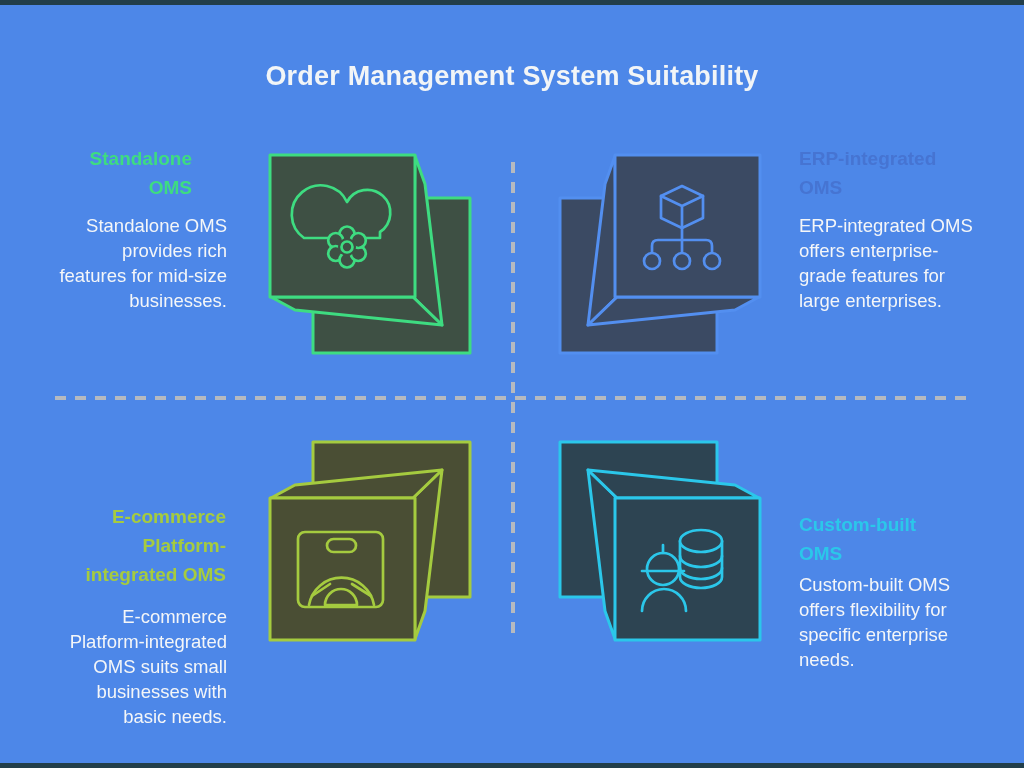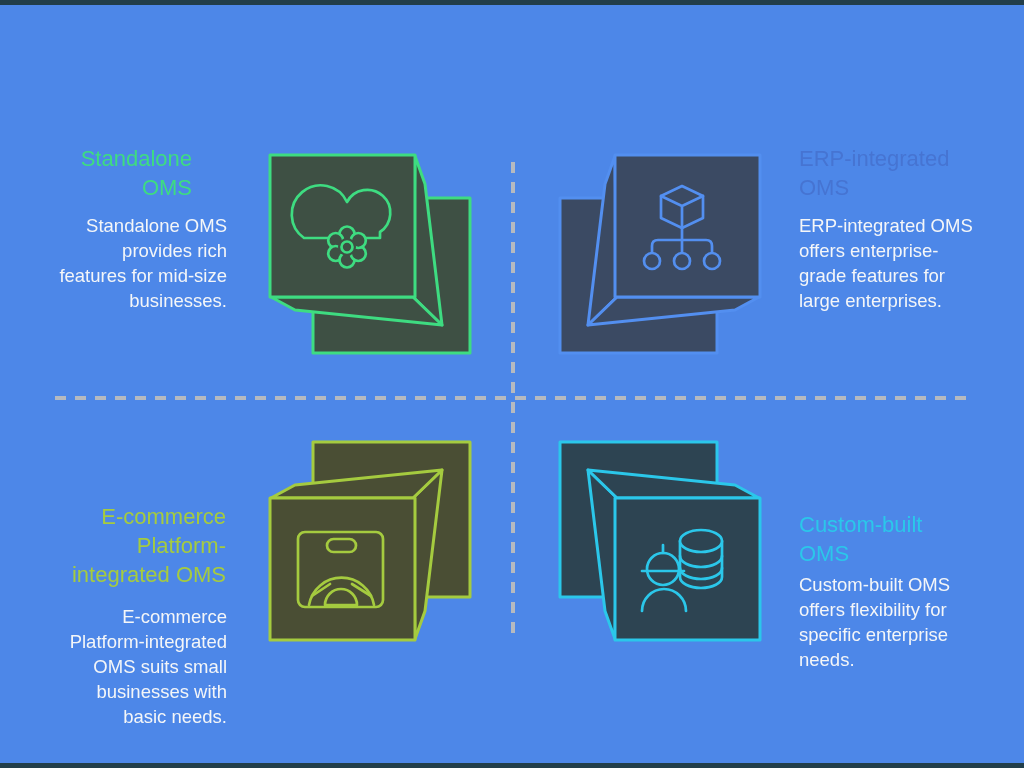--- a/index.html
+++ b/index.html
@@ -7,21 +7,21 @@
   body { font-family:"Liberation Sans", sans-serif; }
   .canvas { position:relative; width:1024px; height:768px; background:var(--bg,#4d87e8); }
   .strip { position:absolute; left:0; width:100%; height:5px; background:var(--strip,#223e4a); }
   .strip.top { top:0; } .strip.bottom { bottom:0; }
   .main-title { position:absolute; top:61px; left:0; width:100%; text-align:center;
                 font-size:27px; font-weight:700; color:#f2f5f7; letter-spacing:.2px; }
   .divider-h { position:absolute; left:55px; top:396px; width:911px; height:4px;
                background:repeating-linear-gradient(90deg, var(--divider,#b6bac0) 0 11px, transparent 11px 20px); }
   .divider-v { position:absolute; left:511px; top:162px; width:4px; height:473px;
                background:repeating-linear-gradient(180deg, var(--divider,#b6bac0) 0 11px, transparent 11px 20px); }
-  .q-title { position:absolute; font-size:22px; line-height:29px; font-weight:400;
+  .q-title { position:absolute; font-size:19px; line-height:29px; font-weight:700;
              color:var(--title-color,#fff); white-space:pre-line; }
   .q-desc  { position:absolute; font-size:18.5px; line-height:25px; color:var(--text,#f4f6f8);
              white-space:pre-line; }
   .ta-r { text-align:right; }
   .pos-q0-title { top:144px; right:832px; }
   .pos-q0-desc  { top:213px; right:797px; width:210px; }
   .pos-q1-title { top:144px; left:799px; }
   .pos-q1-desc  { top:213px; left:799px; width:210px; }
   .pos-q2-title { top:502px; right:798px; }
   .pos-q2-desc  { top:604px; right:797px; width:210px; }
@@ -41,20 +41,21 @@
   .icon .fl { fill:var(--fill,#333); stroke:var(--accent,#fff); stroke-width:2.7; stroke-linejoin:round; }
   .icon .mask { fill:var(--fill,#333); stroke:none; }
 </style>
 </head>
 <body>
 
 <div class="canvas">
   <div class="strip top"></div>
   <div class="strip bottom"></div>
 
+  <h1 class="main-title">Order Management System Suitability</h1>
 
   <div class="divider-h"></div>
   <div class="divider-v"></div>
 
   <section style="--accent: #3edc81; --fill: #3e5044; --title-color: #3edc81;">
     <h2 class="q-title ta-r pos-q0-title">Standalone
 OMS</h2>
     <p class="q-desc ta-r pos-q0-desc">Standalone OMS
 provides rich
 features for mid-size

